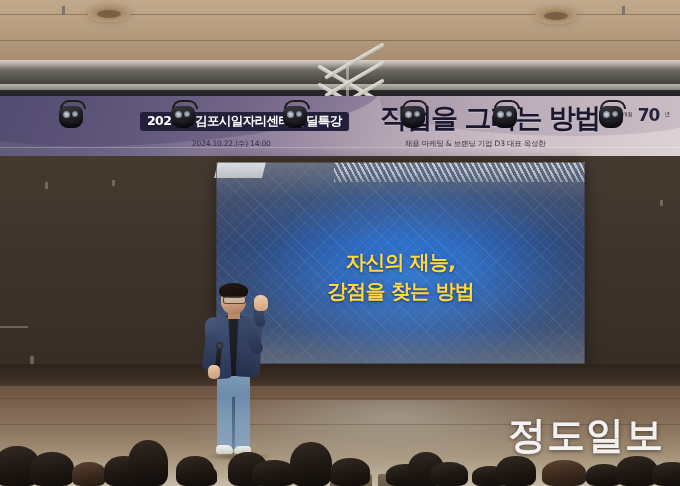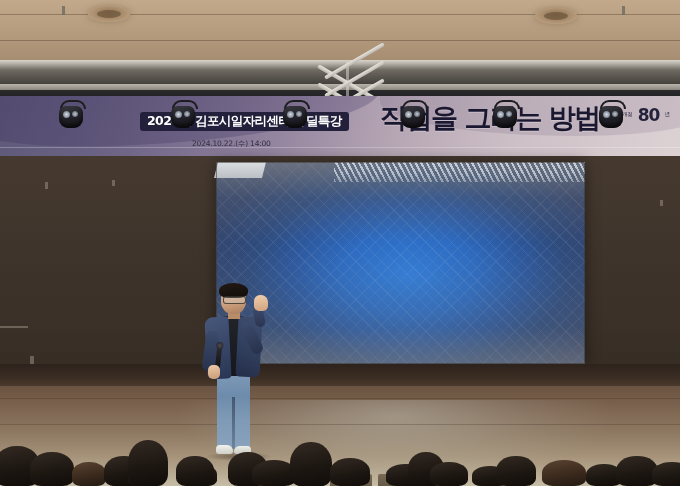--- a/index.html
+++ b/index.html
@@ -378,23 +378,24 @@
 
   <div class="banner">
     <div class="banner-wave"></div>
     <div class="banner-wave2"></div>
     <div class="banner-line"></div>
   </div>
 
   <div class="b-pill">2024년 김포시일자리센터 뉴딜특강</div>
   <div class="b-big">직업을 그리는 방법</div>
   <div class="b-sub">2024.10.22.(수) 14:00</div>
+  <div class="b-sub2">채용 마케팅 &amp; 브랜딩 기업 D3 대표 옥성한</div>
   <div class="b-logo">
     <span class="lbl">개청</span>
-    <span class="num">80</span>
+    <span class="num">70</span>
     <span class="tail">년</span>
   </div>
 
   <div class="spot" style="left:58px;top:100px">
     <div class="yoke"></div>
     <div class="can"></div>
     <div class="lens"></div>
     <div class="lens2"></div>
   </div>
   <div class="spot" style="left:170px;top:100px">
@@ -434,20 +435,22 @@
   <div class="wall-speck" style="left:0px;top:326px;width:28px;height:2px"></div>
   <div class="wall-speck" style="left:112px;top:180px;width:3px;height:6px"></div>
   <div class="wall-speck" style="left:660px;top:200px;width:3px;height:6px"></div>
 
   <div class="screen">
     <div class="screen-tex"></div>
     <div class="screen-haze"></div>
     <div class="screen-white-box"></div>
     <div class="screen-top-strip"></div>
     <div class="slide-text">
+      <div>자신의 재능,</div>
+      <div>강점을 찾는 방법</div>
     </div>
     <div class="screen-frame"></div>
   </div>
 
   <div class="floor-dark"></div>
   <div class="floor"></div>
   <div class="floor-sheen"></div>
   <div class="floor-line" style="top:398px"></div>
   <div class="floor-line" style="top:424px"></div>
 
@@ -494,15 +497,16 @@
     <div class="head" style="left:430px;width:38px;height:24px"></div>
     <div class="head" style="left:472px;width:36px;height:20px"></div>
     <div class="head" style="left:496px;width:40px;height:30px"></div>
     <div class="head brown" style="left:542px;width:44px;height:26px"></div>
     <div class="head" style="left:586px;width:36px;height:22px"></div>
     <div class="head" style="left:616px;width:42px;height:30px"></div>
     <div class="head" style="left:652px;width:40px;height:24px"></div>
   </div>
 
   <div class="wm">
+    <div class="wm-main">정도일보</div>
   </div>
 
 </div>
 
 </body></html>

